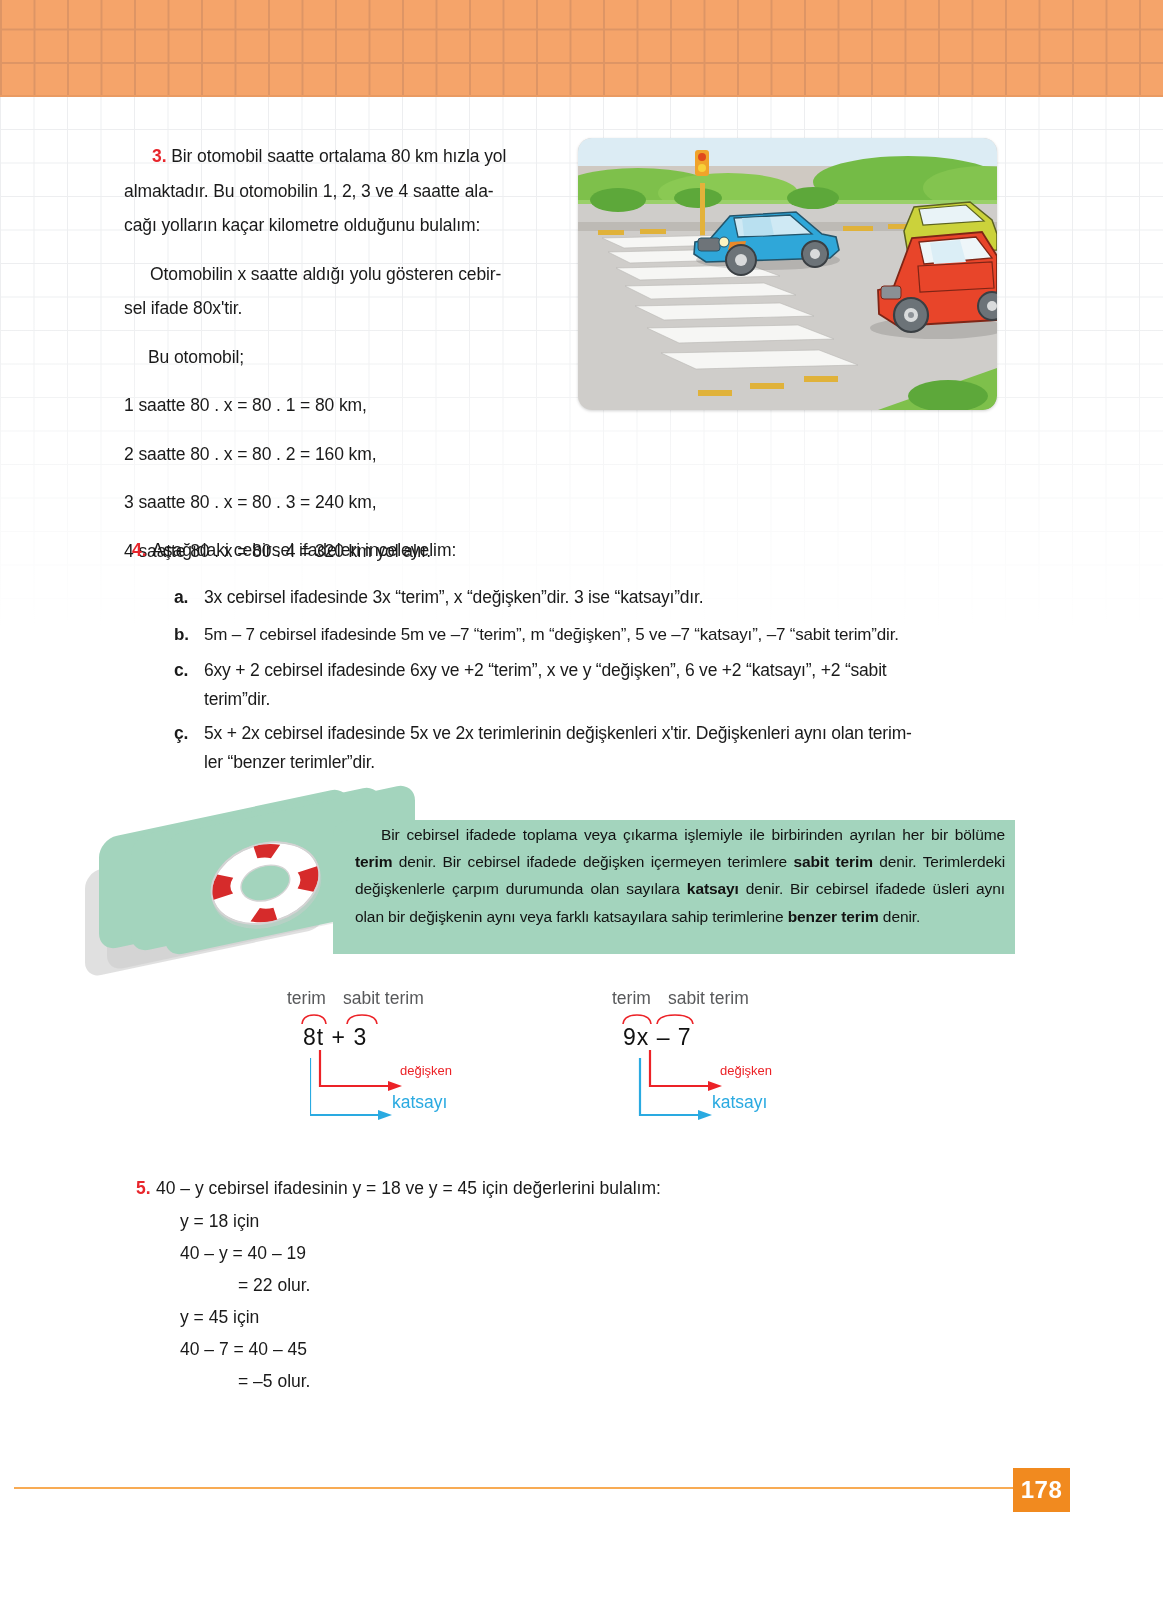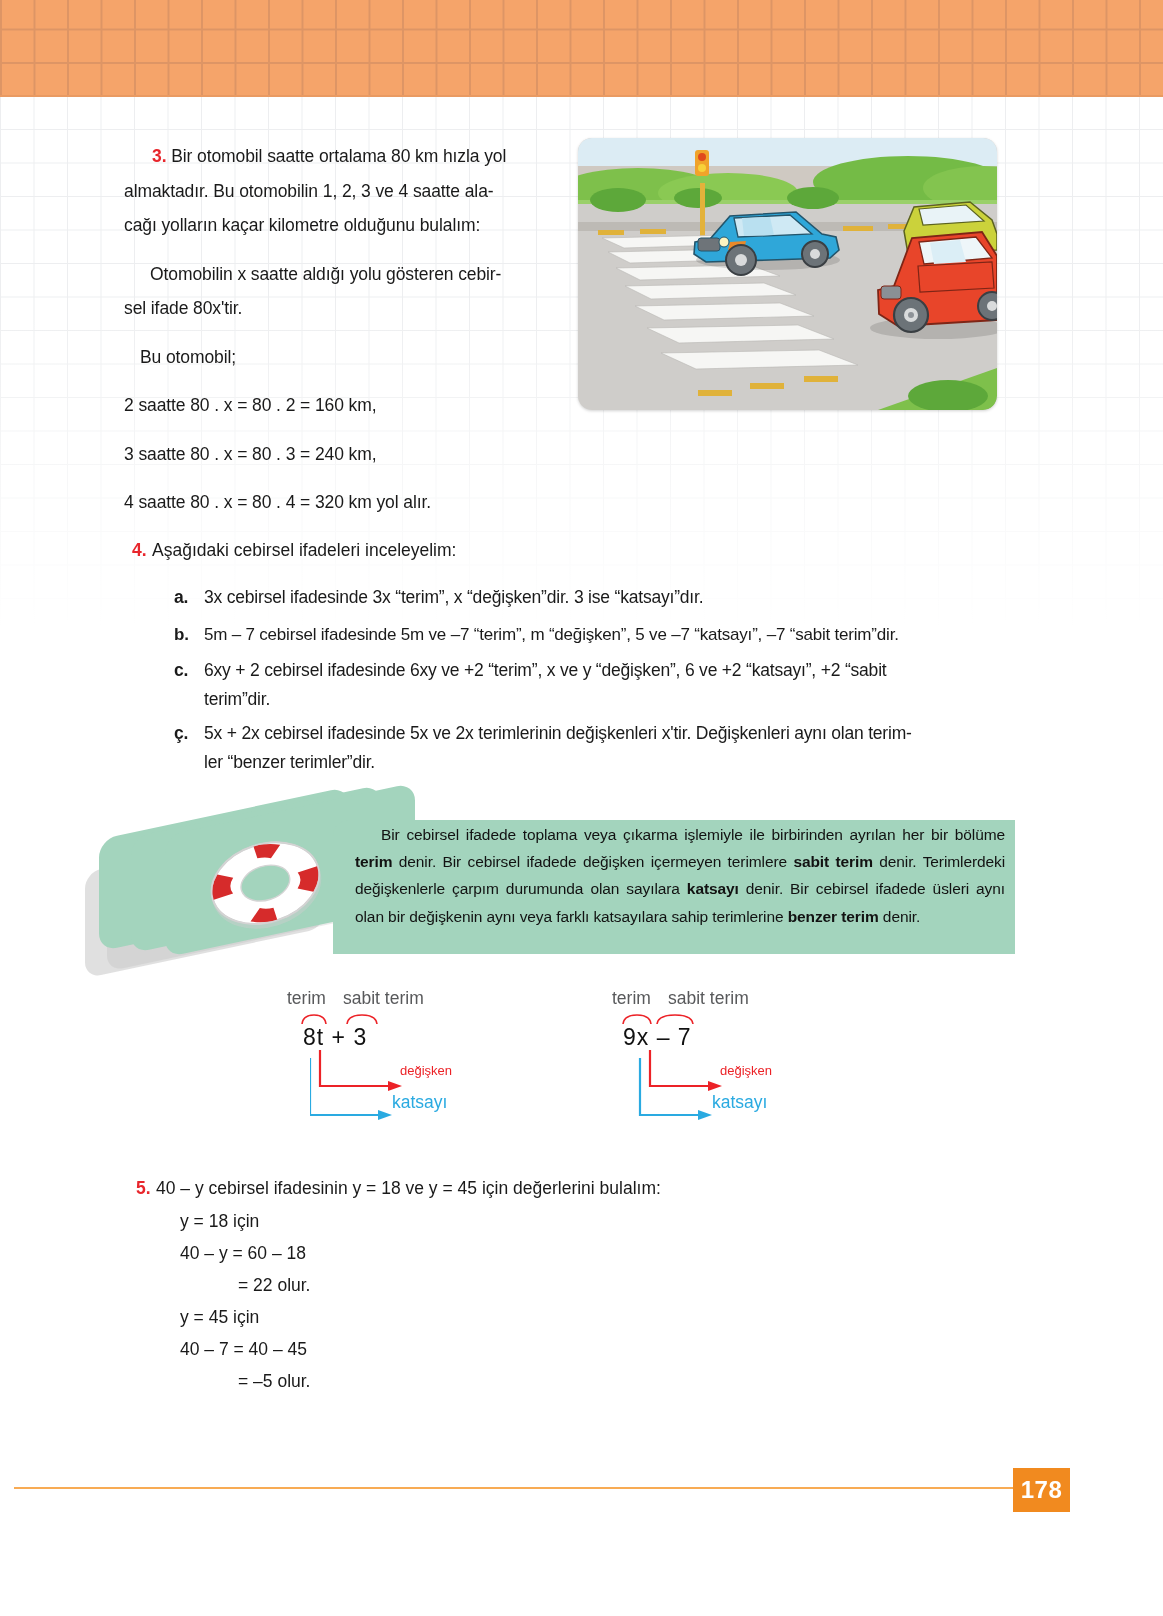--- a/index.html
+++ b/index.html
@@ -115,22 +115,23 @@
 <div id="content">
 
   <div id="p3-block">
     <p class="lead"><span class="num-red">3.</span> <span>Bir otomobil saatte ortalama 80 km hızla yol</span></p>
     <p>almaktadır. Bu otomobilin 1, 2, 3 ve 4 saatte ala-</p>
     <p>cağı yolların kaçar kilometre olduğunu bulalım:</p>
 
     <p class="spaced" style="text-indent:26px">Otomobilin x saatte aldığı yolu gösteren cebir-</p>
     <p>sel ifade 80x'tir.</p>
 
-    <p class="spaced" style="margin-left:16px">Bu otomobil;</p>
-
+    <p class="spaced" style="margin-left:24px">Bu otomobil;</p>
+
+    <p class="line spaced">1 saatte 80 . x = 80 . 1 = 80 km,</p>
     <p class="line spaced">2 saatte 80 . x = 80 . 2 = 160 km,</p>
     <p class="line spaced">3 saatte 80 . x = 80 . 3 = 240 km,</p>
     <p class="line spaced">4 saatte 80 . x = 80 . 4 = 320 km yol alır.</p>
   </div>
 
   <div id="illo">
     <svg viewBox="0 0 419 272" xmlns="http://www.w3.org/2000/svg">
       <defs>
         <clipPath id="frame">
             <rect x="0" y="0" width="419" height="272" rx="14"></rect>
@@ -318,21 +319,21 @@
     <span class="dg-word-red" style="left:720px;top:1063px">değişken</span>
     <span class="dg-word-blue" style="left:712px;top:1092px">katsayı</span>
   </div>
 
   <div id="p5">
     <span class="n num-red">5.</span>
     <span>40 – y cebirsel ifadesinin y = 18 ve y = 45 için değerlerini bulalım:</span>
   </div>
 
   <div class="p5-line" style="left:180px;top:1211px">y = 18 için</div>
-  <div class="p5-line" style="left:180px;top:1243px">40 – y = 60 – 18</div>
+  <div class="p5-line" style="left:180px;top:1243px">40 – y = 40 – 19</div>
   <div class="p5-line" style="left:238px;top:1275px">= 22 olur.</div>
   <div class="p5-line" style="left:180px;top:1307px">y = 45 için</div>
   <div class="p5-line" style="left:180px;top:1339px">40 – 7 = 40 – 45</div>
   <div class="p5-line" style="left:238px;top:1371px">= –5 olur.</div>
 
 </div>
 
 <div id="footer-rule"></div>
 <div id="page-num">178</div>
 

